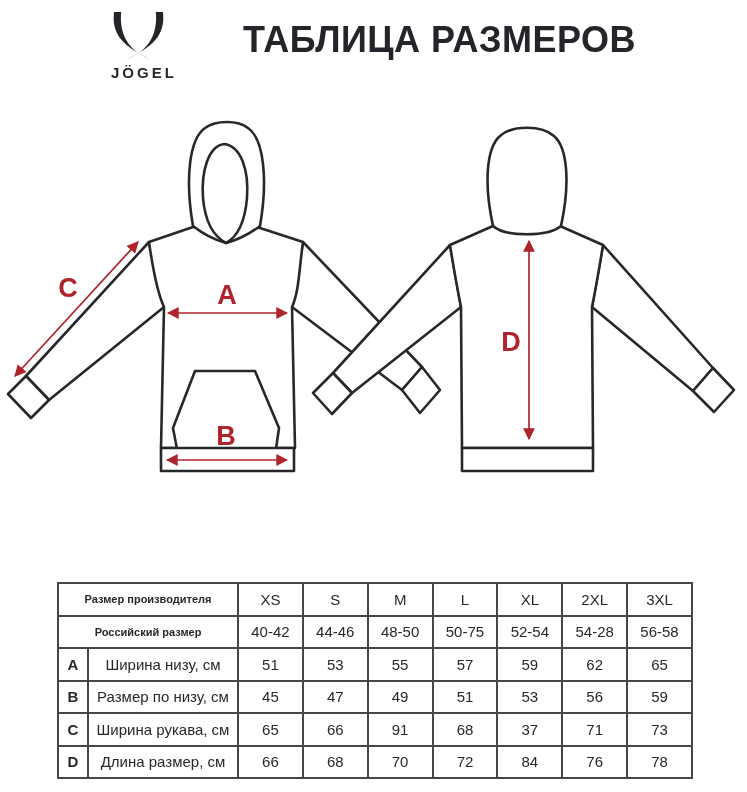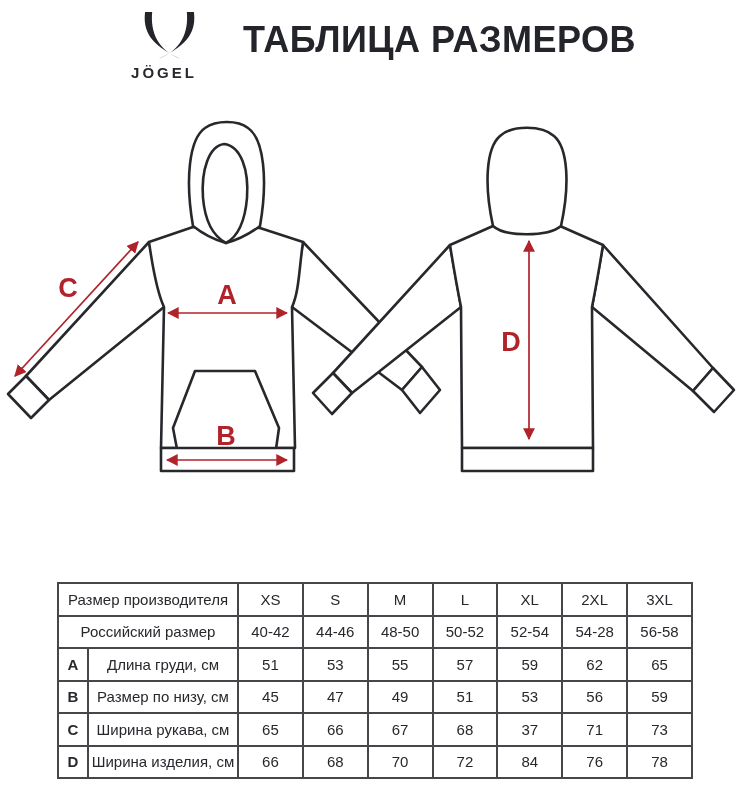--- a/index.html
+++ b/index.html
@@ -5,21 +5,21 @@
   html,body{margin:0;padding:0;background:#fff;}
   .page{
     position:relative;width:747px;height:792px;background:#ffffff;
     font-family:"Liberation Sans", sans-serif;color:#26282c;overflow:hidden;
   }
   
   .header{
     position:absolute;left:0;top:6px;width:747px;height:92px;
     display:flex;align-items:flex-start;justify-content:center;gap:26px;
   }
-  .logo{width:86px;display:flex;flex-direction:column;align-items:flex-end;padding-top:6px;}
+  .logo{width:86px;display:flex;flex-direction:column;align-items:flex-start;padding-top:6px;}
   .logo svg{display:block;}
   .logo-text{
     margin-top:6px;font-weight:bold;font-size:15px;letter-spacing:3px;
     color:#26282c;line-height:1;
   }
   .title{
     font-weight:bold;font-size:36px;letter-spacing:0.5px;color:#23252a;
     line-height:1;padding-top:16px;white-space:nowrap;margin-left:20px;
   }
   
@@ -28,21 +28,21 @@
   
   .size-table{
     position:absolute;left:57px;top:582px;width:636px;
     border-collapse:collapse;table-layout:fixed;
     font-size:15px;color:#26282c;
   }
   .size-table td{
     border:2px solid #45474b;text-align:center;vertical-align:middle;
     height:30.5px;padding:0 2px;overflow:hidden;white-space:nowrap;
   }
-  .size-table td.hdr{font-weight:normal;font-size:15px;text-align:center;}
+  .size-table td.hdr{font-weight:bold;font-size:11px;text-align:center;}
   .size-table td.letter{font-weight:bold;}
   .col-letter{width:30px;}
   .col-desc{width:150px;}
 </style>
 </head>
 <body>
 
 <div class="page">
 
   <div class="header">
@@ -137,28 +137,28 @@
         <td>L</td>
         <td>XL</td>
         <td>2XL</td>
         <td>3XL</td>
       </tr>
       <tr>
         <td class="hdr" colspan="2">Российский размер</td>
         <td>40-42</td>
         <td>44-46</td>
         <td>48-50</td>
-        <td>50-52</td>
+        <td>50-75</td>
         <td>52-54</td>
         <td>54-28</td>
         <td>56-58</td>
       </tr>
       <tr>
         <td class="letter">A</td>
-        <td>Длина груди, см</td>
+        <td>Ширина низу, см</td>
         <td>51</td>
         <td>53</td>
         <td>55</td>
         <td>57</td>
         <td>59</td>
         <td>62</td>
         <td>65</td>
       </tr>
       <tr>
         <td class="letter">B</td>
@@ -169,29 +169,29 @@
         <td>51</td>
         <td>53</td>
         <td>56</td>
         <td>59</td>
       </tr>
       <tr>
         <td class="letter">C</td>
         <td>Ширина рукава, см</td>
         <td>65</td>
         <td>66</td>
-        <td>67</td>
+        <td>91</td>
         <td>68</td>
         <td>37</td>
         <td>71</td>
         <td>73</td>
       </tr>
       <tr>
         <td class="letter">D</td>
-        <td>Ширина изделия, см</td>
+        <td>Длина размер, см</td>
         <td>66</td>
         <td>68</td>
         <td>70</td>
         <td>72</td>
         <td>84</td>
         <td>76</td>
         <td>78</td>
       </tr>
     </tbody>
   </table>

